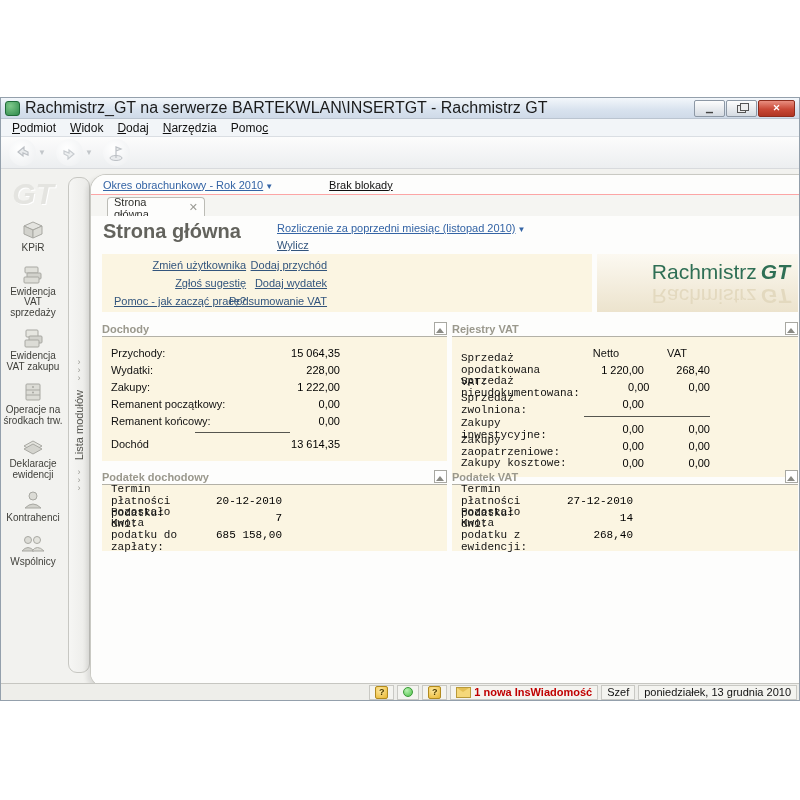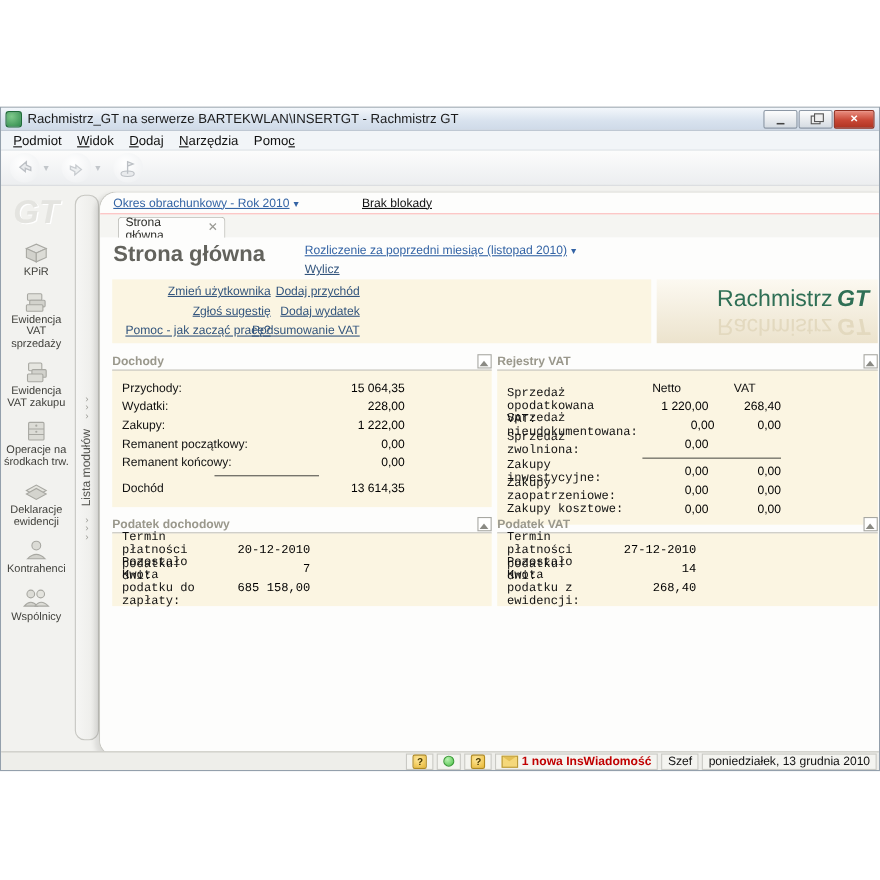--- a/index.html
+++ b/index.html
@@ -5,21 +5,21 @@
   html,body{margin:0;padding:0;background:#fff;}
   .canvas{position:relative;width:800px;height:800px;background:#ffffff;overflow:hidden;
           font-family:"Liberation Sans",sans-serif;font-size:11px;color:#1a1a1a;}
   .window{position:absolute;left:0;top:97px;width:798px;height:602px;border:1px solid #94a0ac;background:#f2f2ef;}
 
   
   .titlebar{position:relative;height:20px;background:linear-gradient(180deg,#f3f7fb,#d8e2ee 60%,#cfdae8);
             border-bottom:1px solid #bac4d0;display:flex;align-items:center;padding:0 4px;}
   .app-icon{width:13px;height:13px;border-radius:3px;background:radial-gradient(circle at 35% 30%,#7fc98b,#2f8a4c);
             border:1px solid #1f6b38;margin-right:5px;flex:0 0 auto;}
-  .title-text{font-size:12px;color:#1b1b1b;white-space:nowrap;}
+  .title-text{font-size:16px;color:#1b1b1b;white-space:nowrap;}
   .winbtns{position:absolute;right:4px;top:2px;display:flex;gap:1px;}
   .wbtn{width:29px;height:15px;border:1px solid #8d98a5;border-radius:2px;
         background:linear-gradient(180deg,#fdfdfd,#d5dbe2);display:flex;align-items:center;justify-content:center;
         font-size:9px;color:#444;line-height:1;}
   .wbtn.close{width:35px;background:linear-gradient(180deg,#e98e80,#c94836 55%,#b03523);border-color:#8e2c1d;color:#fff;font-weight:bold;}
   .restore-glyph{width:7px;height:6px;border:1px solid #555;position:relative;background:#eee;}
   .restore-glyph:before{content:"";position:absolute;left:2px;top:-3px;width:7px;height:6px;border:1px solid #555;background:#eee;}
 
   
   .menubar{height:17px;background:#f2f5f8;border-bottom:1px solid #dadee3;display:flex;align-items:center;padding-left:4px;}
@@ -84,21 +84,21 @@
   .section{position:absolute;}
   .sec-head{height:15px;display:flex;align-items:flex-end;justify-content:space-between;border-bottom:1px solid #b3b1a7;padding-bottom:1px;}
   .sec-title{color:#9a988c;font-weight:bold;}
   .sec-icon{width:11px;height:11px;border:1px solid #a8a8a2;background:#fff;position:relative;flex:0 0 auto;}
   .sec-icon:before{content:"";position:absolute;left:1px;bottom:1px;border-left:4px solid transparent;border-right:4px solid transparent;border-bottom:5px solid #8a8a84;}
   .sec-body{background:#fbf5e2;padding-top:7px;}
   .sec-row{display:flex;align-items:center;height:17px;}
   .lbl{flex:1;color:#111;}
   .val{text-align:right;color:#000;}
   .doch .sec-body{height:117px;}
-  .doch .sec-row{padding:0 79px 0 9px;}
+  .doch .sec-row{padding:0 107px 0 9px;}
   .doch .val{width:92px;}
   .doch-divider{height:1px;background:#55554f;width:95px;margin:3px 157px 2px auto;}
   .rej .sec-row{padding:0 88px 0 9px;}
   .rej .lbl{flex:1;font-family:Liberation Mono, monospace;}
   .rej .val.netto{width:76px;}
   .rej .val.vat{width:66px;}
   .rej .colhead{color:#111;text-align:center;}
   .rej-divider{height:1px;background:#55554f;width:126px;margin:4px 88px 3px auto;}
   .rej .sec-body{height:133px;}
   .pod .sec-body{height:59px;font-family:Liberation Mono, monospace;}

